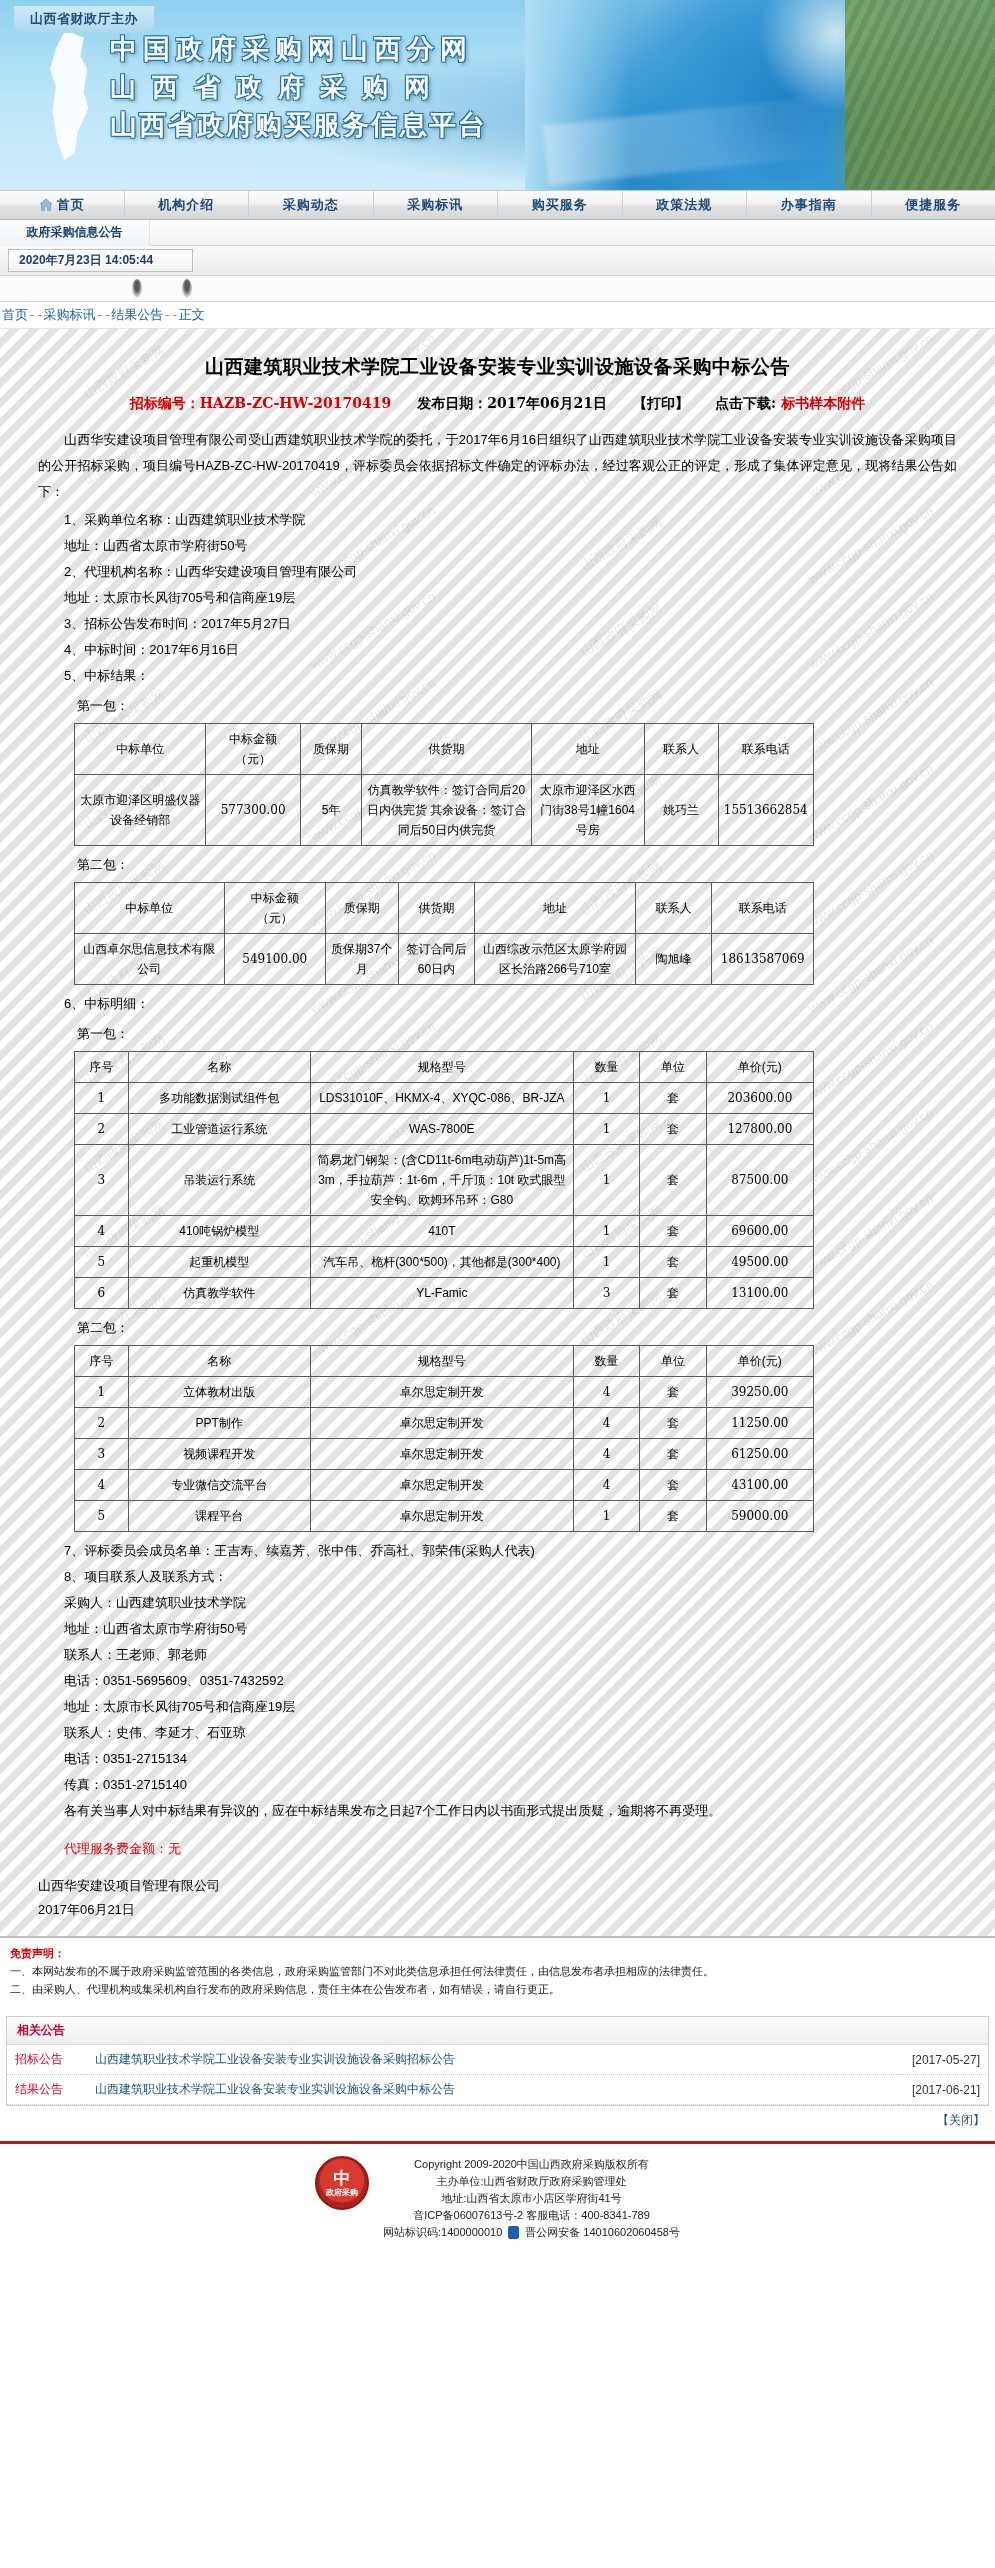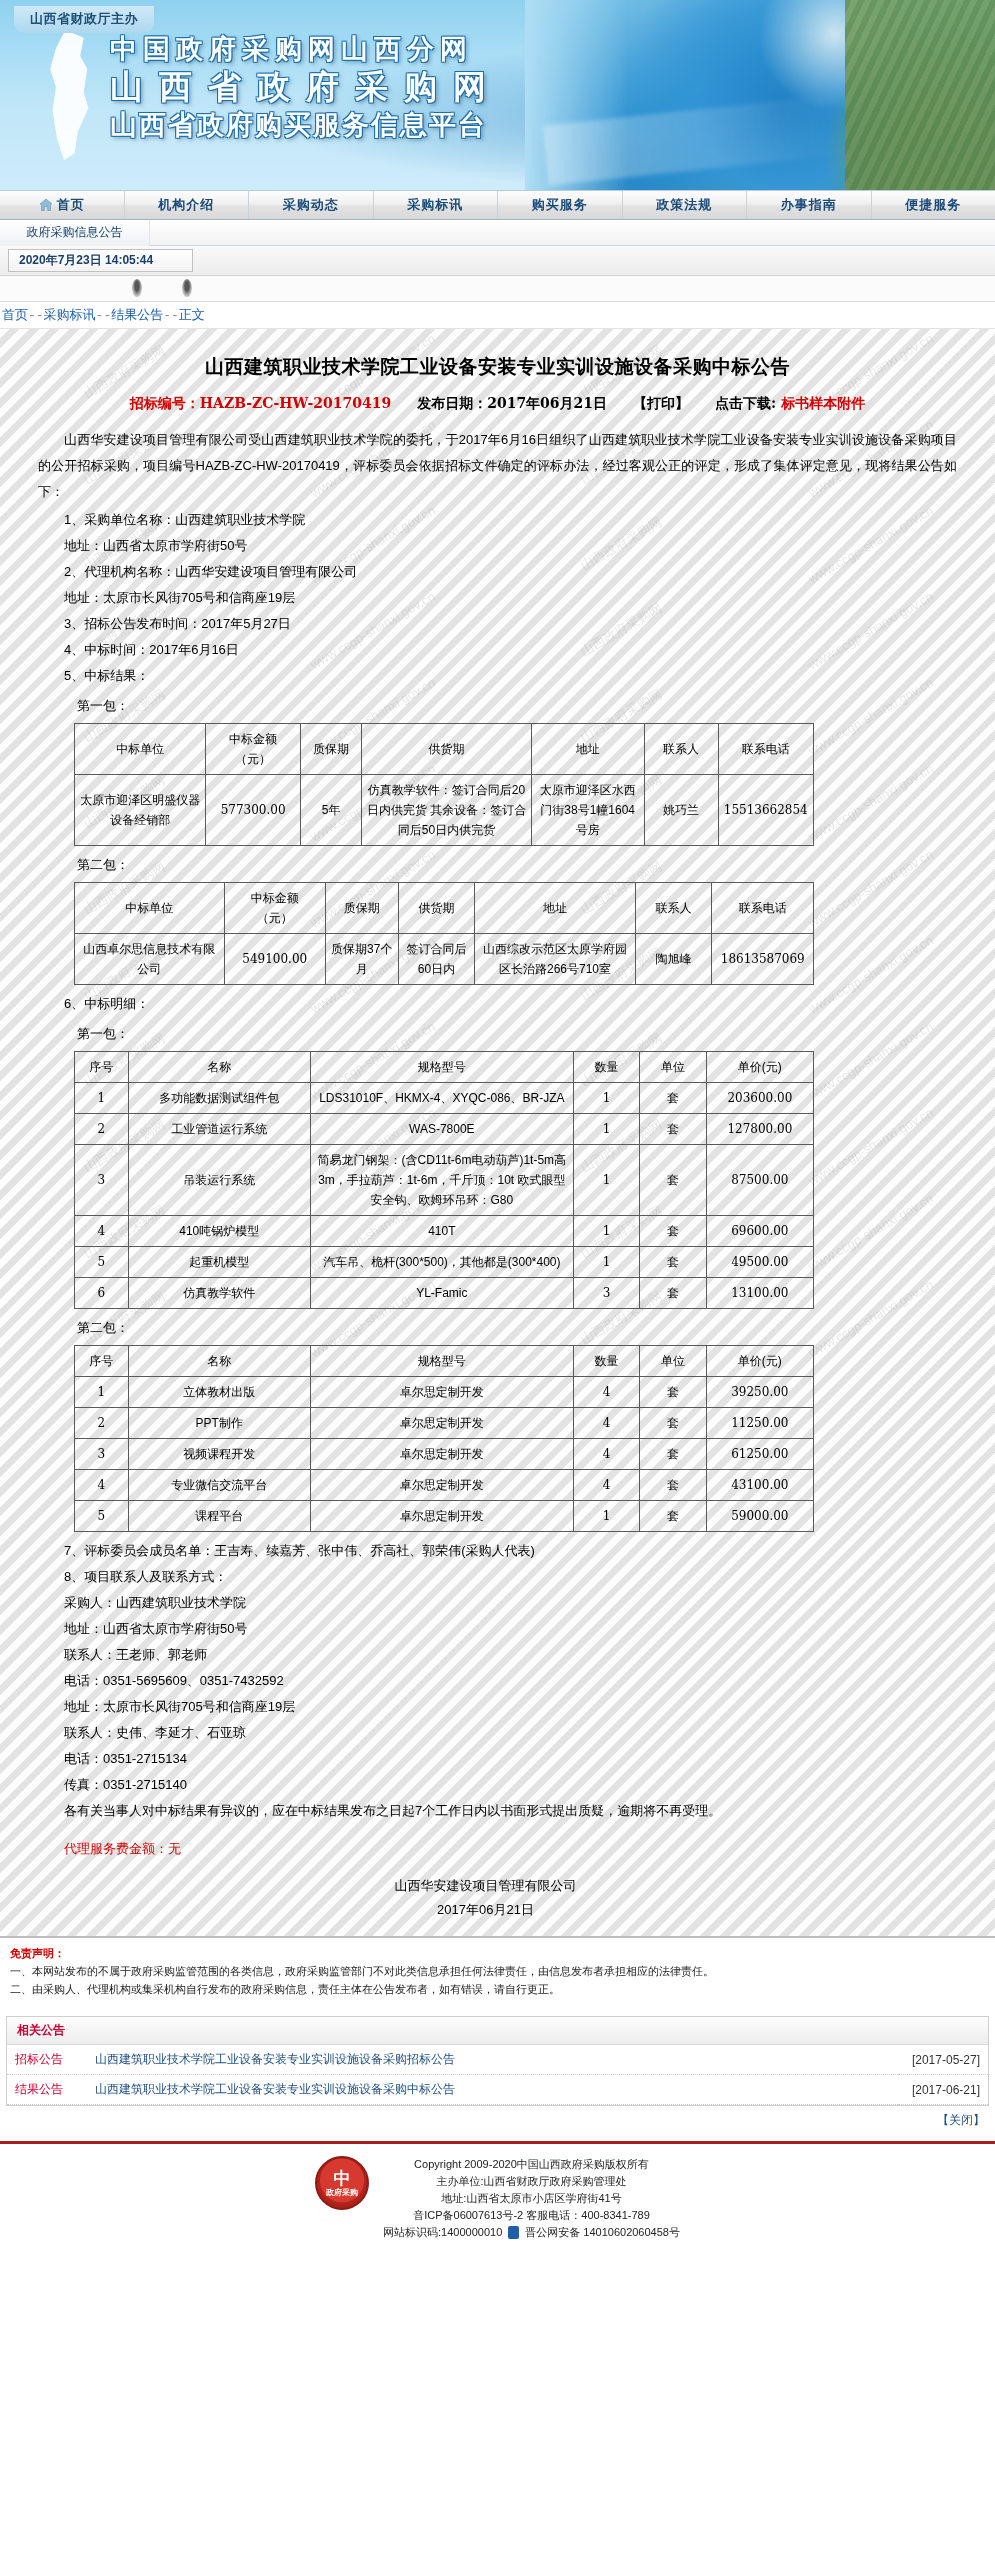--- a/index.html
+++ b/index.html
@@ -62,21 +62,21 @@
   }
   .banner-titles { position:absolute; left:110px; top:30px; z-index:4; }
   .bt {
     font-family: "DejaVu Serif", "Liberation Serif", serif;
     color:#ffffff;
     text-shadow: 1px 1px 0 #1c6ea8, -1px -1px 0 #1c6ea8, 1px -1px 0 #1c6ea8, -1px 1px 0 #1c6ea8, 2px 2px 4px rgba(10,60,100,0.5);
     font-weight: bold;
     white-space: nowrap;
   }
   .bt1 { font-size: 27px; letter-spacing: 6px; line-height: 38px; }
-  .bt2 { font-size: 33px; letter-spacing: 16px; line-height: 38px; }
+  .bt2 { font-size: 26px; letter-spacing: 16px; line-height: 38px; }
   .bt3 { font-size: 27px; letter-spacing: 2px; line-height: 38px; }
 
   
   .navbar {
     height: 30px;
     background: linear-gradient(180deg, #fdfdfd 0%, #f1f1f1 45%, #e2e2e2 55%, #d8d8d8 100%);
     border-top: 1px solid #b9cbd8;
     border-bottom: 1px solid #9fb4c4;
     display: flex;
     align-items: stretch;
@@ -97,21 +97,21 @@
 
   
   .subnav {
     height: 26px;
     background: linear-gradient(180deg,#ffffff,#f2f2f2);
     border-bottom: 1px solid #cfd8de;
     display:flex; align-items:center;
   }
   .subnav .sub-item {
     width: 150px; height:26px; display:flex; align-items:center; justify-content:center;
-    font-size: 12px; color:#17406b; font-weight:normal;
+    font-size: 12px; color:#17406b; font-weight:bold;
     border-right:1px solid #dfe5ea;
     background: linear-gradient(180deg,#ffffff,#eef2f5);
   }
 
   
   .date-row {
     height: 30px; display:flex; align-items:center;
     background: linear-gradient(180deg,#fafafa,#ececec);
     border-bottom:1px solid #d4d4d4;
     padding-left: 8px;
@@ -211,21 +211,21 @@
     padding: 5px 4px;
     text-align: center;
     vertical-align: middle;
     line-height: 20px;
     font-family:"Liberation Sans","DejaVu Sans",sans-serif;
   }
   table.grid th { font-weight: normal; }
   table.grid td.num { font-family:"DejaVu Serif","Liberation Serif",serif; }
 
   .sign {
-    text-align: center; font-size: 13px; line-height: 24px; margin-top: 8px;
+    text-align: left; font-size: 13px; line-height: 24px; margin-top: 8px;
     padding-right: 24px;
   }
   .red-note { color:#d40000; font-size:13px; line-height:24px; padding-left:2em;}
 
   
   .disclaimer {
     border-top: 2px solid #bdbdbd;
     background: #fff;
     padding: 6px 10px 10px 10px;
     font-size: 11px; line-height: 18px; color:#222;

